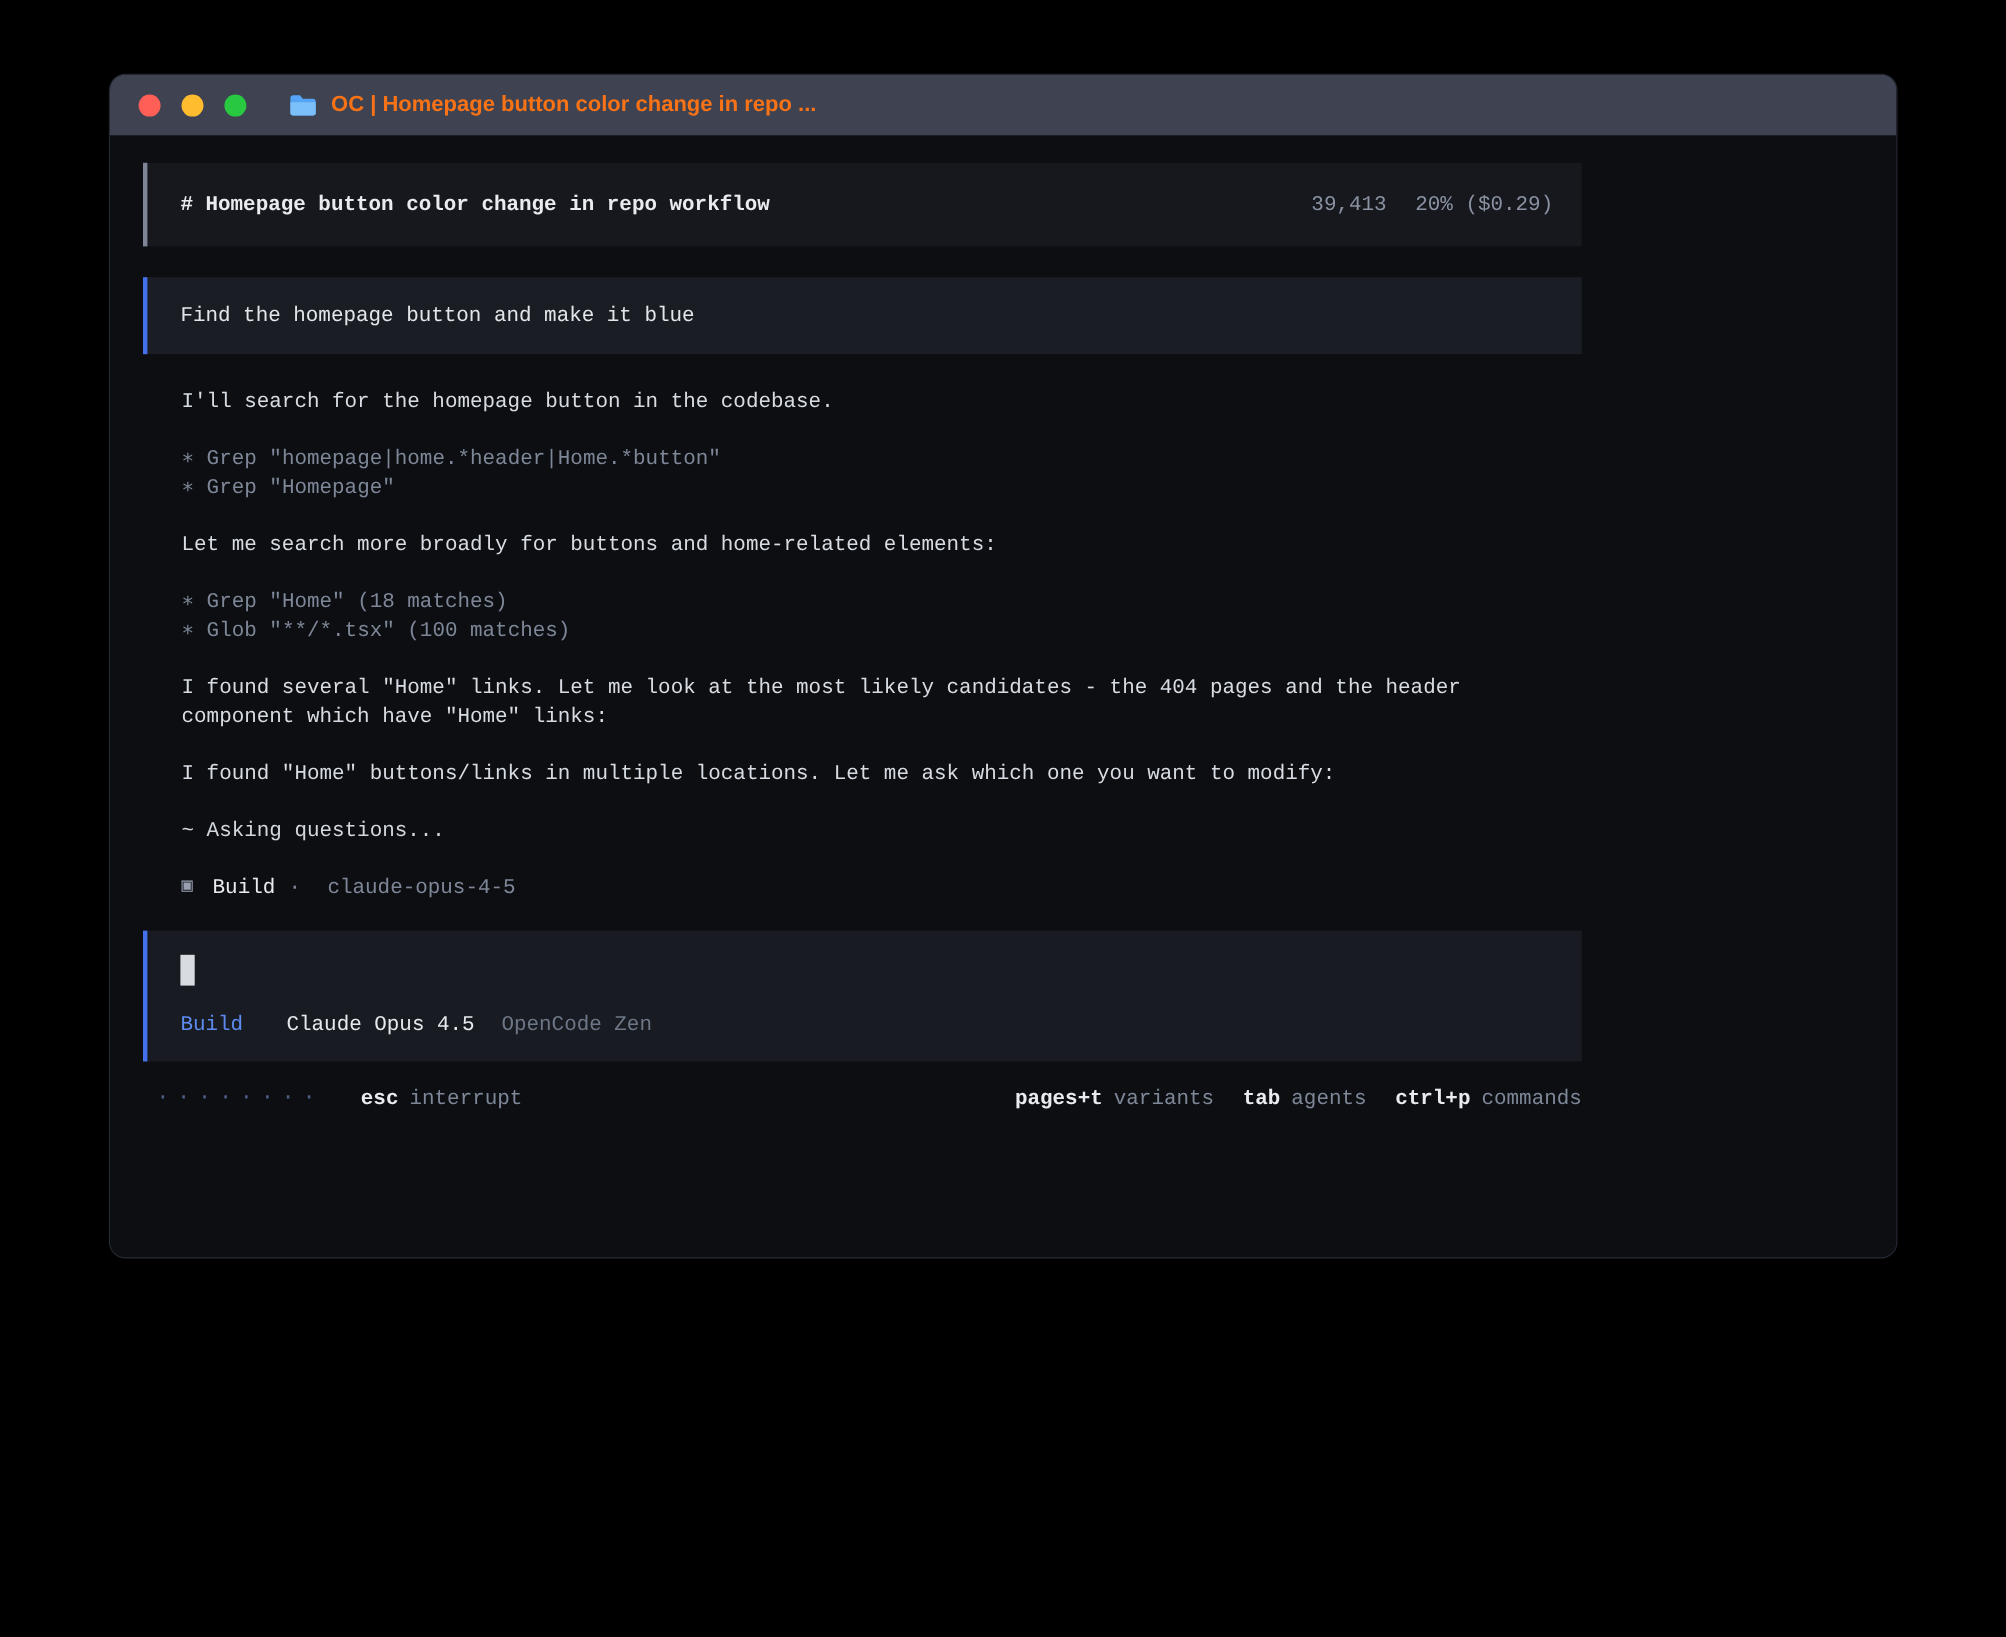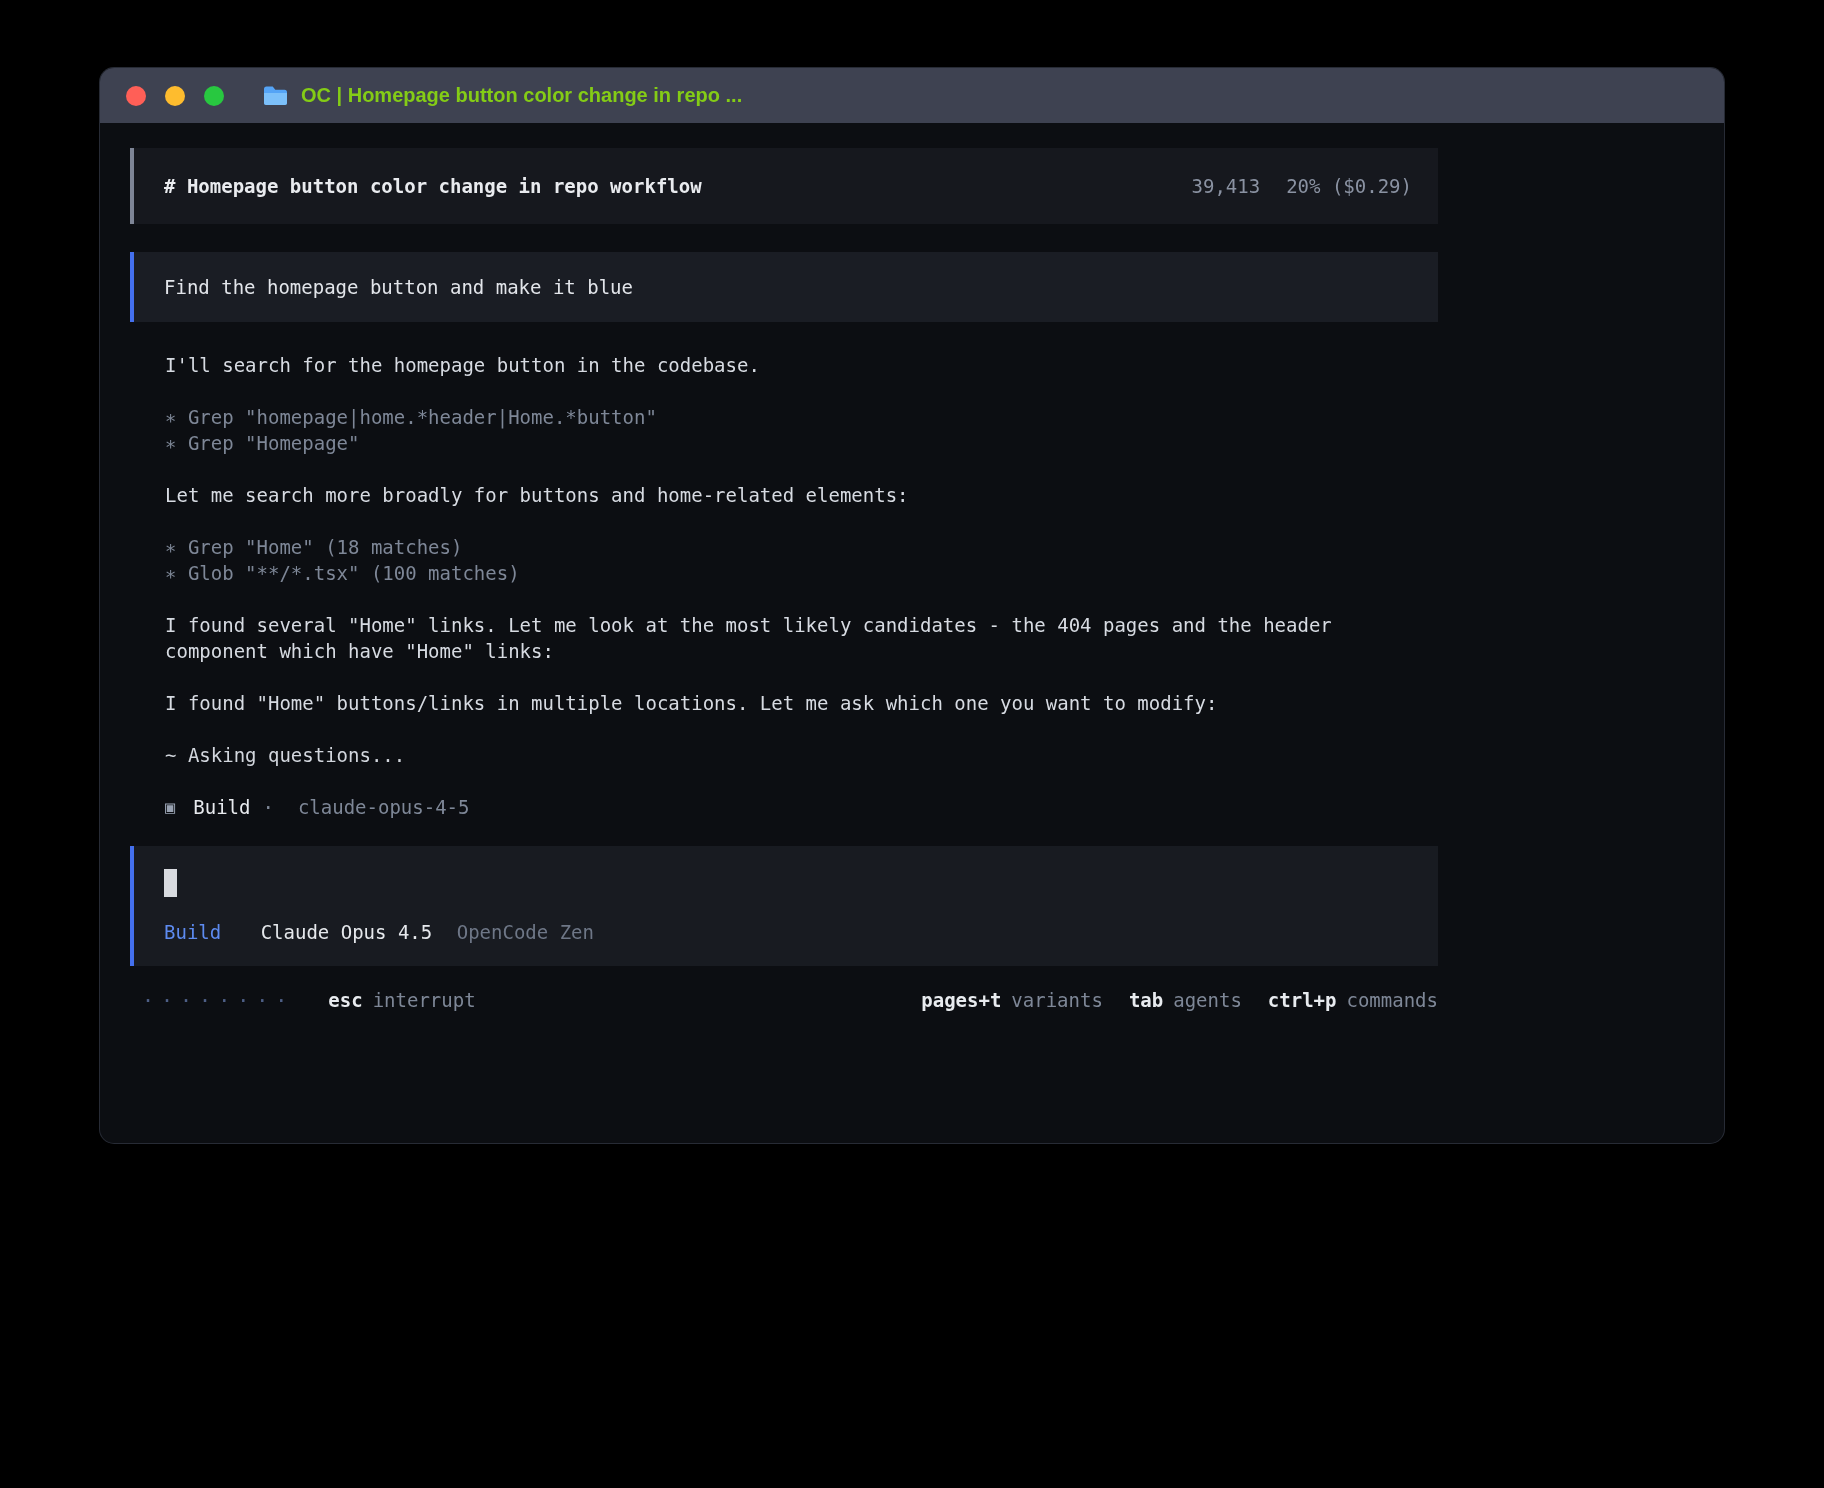--- a/index.html
+++ b/index.html
@@ -24,32 +24,33 @@
   }
   .lights { display:flex; gap:19px; }
   .light { width:20px; height:20px; border-radius:50%; }
   .light.close { background:#ff5f57; }
   .light.min   { background:#febc2e; }
   .light.zoom  { background:#28c840; }
   .titlebar .folder { margin-left:38px; display:flex; align-items:center; }
   .titlebar .title {
     margin-left:12px;
     font-family:"Liberation Sans", sans-serif;
-    font-weight:bold; font-size:20px; color:#84cc16;
+    font-weight:bold; font-size:20px; color:#f97316;
     white-space:nowrap;
     text-align:right;
   }
 
   
   .content {
     flex:1 1 auto;
     padding:25px 30px 0 30px;
     font-size:19px; line-height:26px;
     color:#d7dbe2;
     overflow:hidden;
+    font-family:Liberation Mono, monospace;
   }
   .block { width:1308px; }
 
   .header-block {
     background:#16181e;
     border-left:4px solid #7e8596;
     padding:25px 26px 25px 30px;
     display:flex; justify-content:space-between; align-items:center;
   }
   .header-title { font-weight:bold; color:#e9ebef; white-space:nowrap; }

